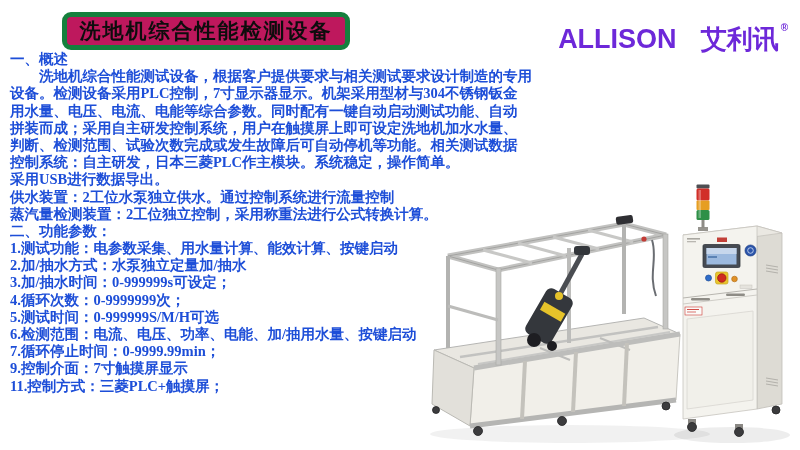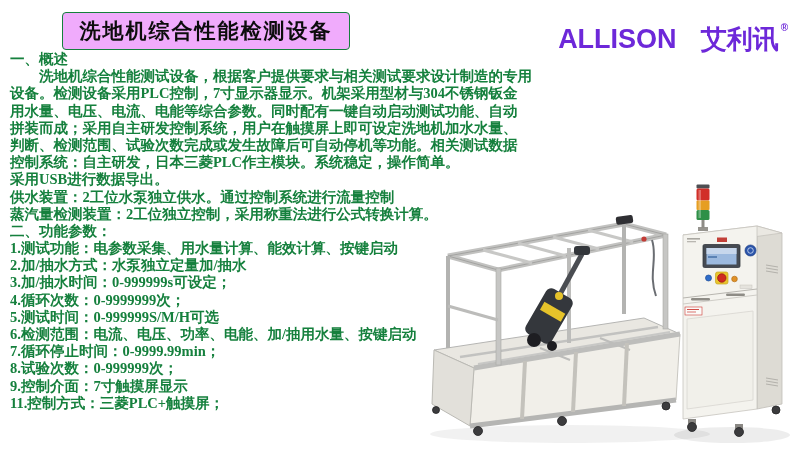--- a/index.html
+++ b/index.html
@@ -2,41 +2,41 @@
 <html><head>
 <meta charset="utf-8">
 <style>
   * { margin:0; padding:0; box-sizing:border-box; }
   html,body { width:800px; height:450px; }
   body { font-family:"Liberation Serif","DejaVu Serif",serif; background:#ffffff; overflow:hidden; }
   .page { position:relative; width:800px; height:450px; background:#fff; }
 
   .title-banner {
     position:absolute; left:62px; top:12px; width:288px; height:38px;
-    background:#f0abfc; border:1px solid #15803d; border-radius:4px;
+    background:#be185d; border:5px solid #15803d; border-radius:9px;
     display:flex; align-items:center; justify-content:center;
   }
   .title-banner span {
     font-size:21px; font-weight:bold; color:#0d0d0d; letter-spacing:2px;
     font-family:"Liberation Serif","DejaVu Serif",serif;
   }
 
   .logo {
     position:absolute; right:12px; top:24px; display:flex; align-items:flex-start;
     color:#6d28d9; font-family:"Liberation Sans","DejaVu Sans",sans-serif;
     white-space:nowrap;
   }
   .logo .latin { font-size:27px; font-weight:800; letter-spacing:0px; line-height:30px; }
   .logo .cn    { font-size:26px; font-weight:800; margin-left:24px; line-height:30px; }
   .logo .mark  { font-size:10px; font-weight:700; margin-left:2px; margin-top:-2px; }
 
   .body-text { position:absolute; left:10px; top:51px; z-index:3; }
   .ln {
     white-space:pre; height:17.2px; line-height:17.2px;
-    font-size:14.5px; font-weight:bold; color:#15803d;
+    font-size:14.5px; font-weight:bold; color:#1d4ed8;
     font-family:"Liberation Serif","DejaVu Serif",serif;
   }
 
   .photo { position:absolute; left:420px; top:178px; width:380px; height:272px; z-index:1; }
 </style>
 </head>
 <body>
 
 <div class="page">
 
@@ -62,21 +62,20 @@
     <div class="ln">供水装置：2工位水泵独立供水。通过控制系统进行流量控制</div>
     <div class="ln">蒸汽量检测装置：2工位独立控制，采用称重法进行公式转换计算。</div>
     <div class="ln">二、功能参数：</div>
     <div class="ln">1.测试功能：电参数采集、用水量计算、能效计算、按键启动</div>
     <div class="ln">2.加/抽水方式：水泵独立定量加/抽水</div>
     <div class="ln">3.加/抽水时间：0-999999s可设定；</div>
     <div class="ln">4.循环次数：0-9999999次；</div>
     <div class="ln">5.测试时间：0-999999S/M/H可选</div>
     <div class="ln">6.检测范围：电流、电压、功率、电能、加/抽用水量、按键启动</div>
     <div class="ln">7.循环停止时间：0-9999.99min；</div>
-    <div class="ln">8.试验次数：0-999999次；</div>
     <div class="ln">9.控制介面：7寸触摸屏显示</div>
     <div class="ln">11.控制方式：三菱PLC+触摸屏；</div>
   </div>
 
   <svg class="photo" viewBox="0 0 380 272" aria-hidden="true">
 
     <ellipse cx="150" cy="256" rx="140" ry="9" fill="rgba(0,0,0,0.055)"></ellipse>
     <ellipse cx="312" cy="257" rx="58" ry="8" fill="rgba(0,0,0,0.07)"></ellipse>
 
     <g>

